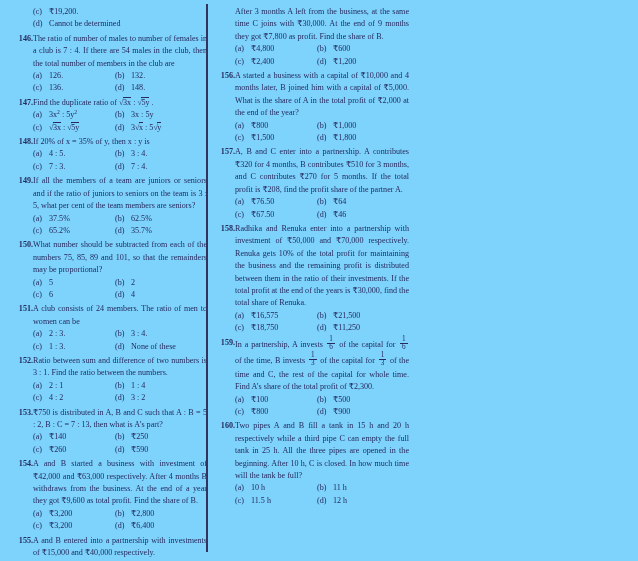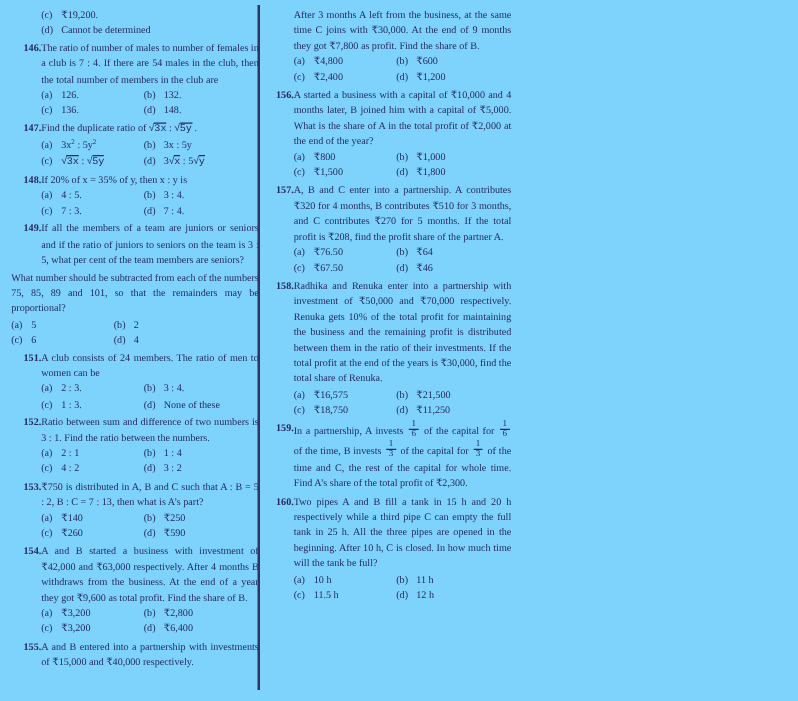--- a/index.html
+++ b/index.html
@@ -15,21 +15,21 @@
   .divider{position:absolute;left:206px;top:4px;width:2px;height:548px;background:#33335e;}
   .qblock{display:flex;margin-bottom:2px;}
   .qnum{flex:none;width:24px;font-weight:bold;text-align:right;}
   .qbody{flex:1;width:174px;}
   .qtext{text-align:justify;}
   .opts-grid{display:grid;grid-template-columns:82px 1fr;}
   .opt{white-space:nowrap;}
   .opts-stacked .opt{display:block;}
   .ol{display:inline-block;min-width:16px;}
   sup{font-size:5.6px;line-height:0;vertical-align:3px;}
-  .rad{display:inline;white-space:nowrap;font-family:Liberation Mono, monospace;}
+  .rad{display:inline;white-space:nowrap;}
   .rad .rs{display:inline-block;}
   .rad .rv{display:inline-block;border-top:1px solid currentColor;padding-top:0.5px;margin-left:-0.5px;line-height:1.1;}
   .frac{display:inline-block;vertical-align:middle;text-align:center;line-height:1.05;font-size:7.2px;margin:0 1.5px;position:relative;top:-1px;}
   .frac .fn{display:block;padding:0 2px;}
   .frac .fd{display:block;border-top:1px solid currentColor;padding:0 2px;}
 </style>
 </head>
 <body>
 
 <div class="page" style="color: rgb(38, 42, 94); background: #7dd3fc;">
@@ -76,23 +76,30 @@
             <div class="opt"><span class="ol">(b)</span><span class="ov">3 : 4.</span></div>
             <div class="opt"><span class="ol">(c)</span><span class="ov">7 : 3.</span></div>
             <div class="opt"><span class="ol">(d)</span><span class="ov">7 : 4.</span></div>
           </div>
         </div>
       </div>
       <div class="qblock">
         <div class="qnum">149.</div>
         <div class="qbody">
           <div class="qtext">If all the members of a team are juniors or seniors and if the ratio of juniors to seniors on the team is 3 : 5, what per cent of the team members are seniors?</div>
-        </div>
-      </div>
-      <div class="qblock">
+          <div class="opts-grid">
+            <div class="opt"><span class="ol">(a)</span><span class="ov">37.5%</span></div>
+            <div class="opt"><span class="ol">(b)</span><span class="ov">62.5%</span></div>
+            <div class="opt"><span class="ol">(c)</span><span class="ov">65.2%</span></div>
+            <div class="opt"><span class="ol">(d)</span><span class="ov">35.7%</span></div>
+          </div>
+        </div>
+      </div>
+      <div class="qblock">
+        <div class="qnum">150.</div>
         <div class="qbody">
           <div class="qtext">What number should be subtracted from each of the numbers 75, 85, 89 and 101, so that the remainders may be proportional?</div>
           <div class="opts-grid">
             <div class="opt"><span class="ol">(a)</span><span class="ov">5</span></div>
             <div class="opt"><span class="ol">(b)</span><span class="ov">2</span></div>
             <div class="opt"><span class="ol">(c)</span><span class="ov">6</span></div>
             <div class="opt"><span class="ol">(d)</span><span class="ov">4</span></div>
           </div>
         </div>
       </div>
@@ -198,20 +205,26 @@
             <div class="opt"><span class="ol">(b)</span><span class="ov">₹21,500</span></div>
             <div class="opt"><span class="ol">(c)</span><span class="ov">₹18,750</span></div>
             <div class="opt"><span class="ol">(d)</span><span class="ov">₹11,250</span></div>
           </div>
         </div>
       </div>
       <div class="qblock">
         <div class="qnum">159.</div>
         <div class="qbody">
           <div class="qtext">In a partnership, A invests <span class="frac"><span class="fn">1</span><span class="fd">6</span></span> of the capital for <span class="frac"><span class="fn">1</span><span class="fd">6</span></span> of the time, B invests <span class="frac"><span class="fn">1</span><span class="fd">3</span></span> of the capital for <span class="frac"><span class="fn">1</span><span class="fd">3</span></span> of the time and C, the rest of the capital for whole time. Find A’s share of the total profit of ₹2,300.</div>
+          <div class="opts-grid">
+            <div class="opt"><span class="ol">(a)</span><span class="ov">₹100</span></div>
+            <div class="opt"><span class="ol">(b)</span><span class="ov">₹500</span></div>
+            <div class="opt"><span class="ol">(c)</span><span class="ov">₹800</span></div>
+            <div class="opt"><span class="ol">(d)</span><span class="ov">₹900</span></div>
+          </div>
         </div>
       </div>
       <div class="qblock">
         <div class="qnum">160.</div>
         <div class="qbody">
           <div class="qtext">Two pipes A and B fill a tank in 15 h and 20 h respectively while a third pipe C can empty the full tank in 25 h. All the three pipes are opened in the beginning. After 10 h, C is closed. In how much time will the tank be full?</div>
           <div class="opts-grid">
             <div class="opt"><span class="ol">(a)</span><span class="ov">10 h</span></div>
             <div class="opt"><span class="ol">(b)</span><span class="ov">11 h</span></div>
             <div class="opt"><span class="ol">(c)</span><span class="ov">11.5 h</span></div>

